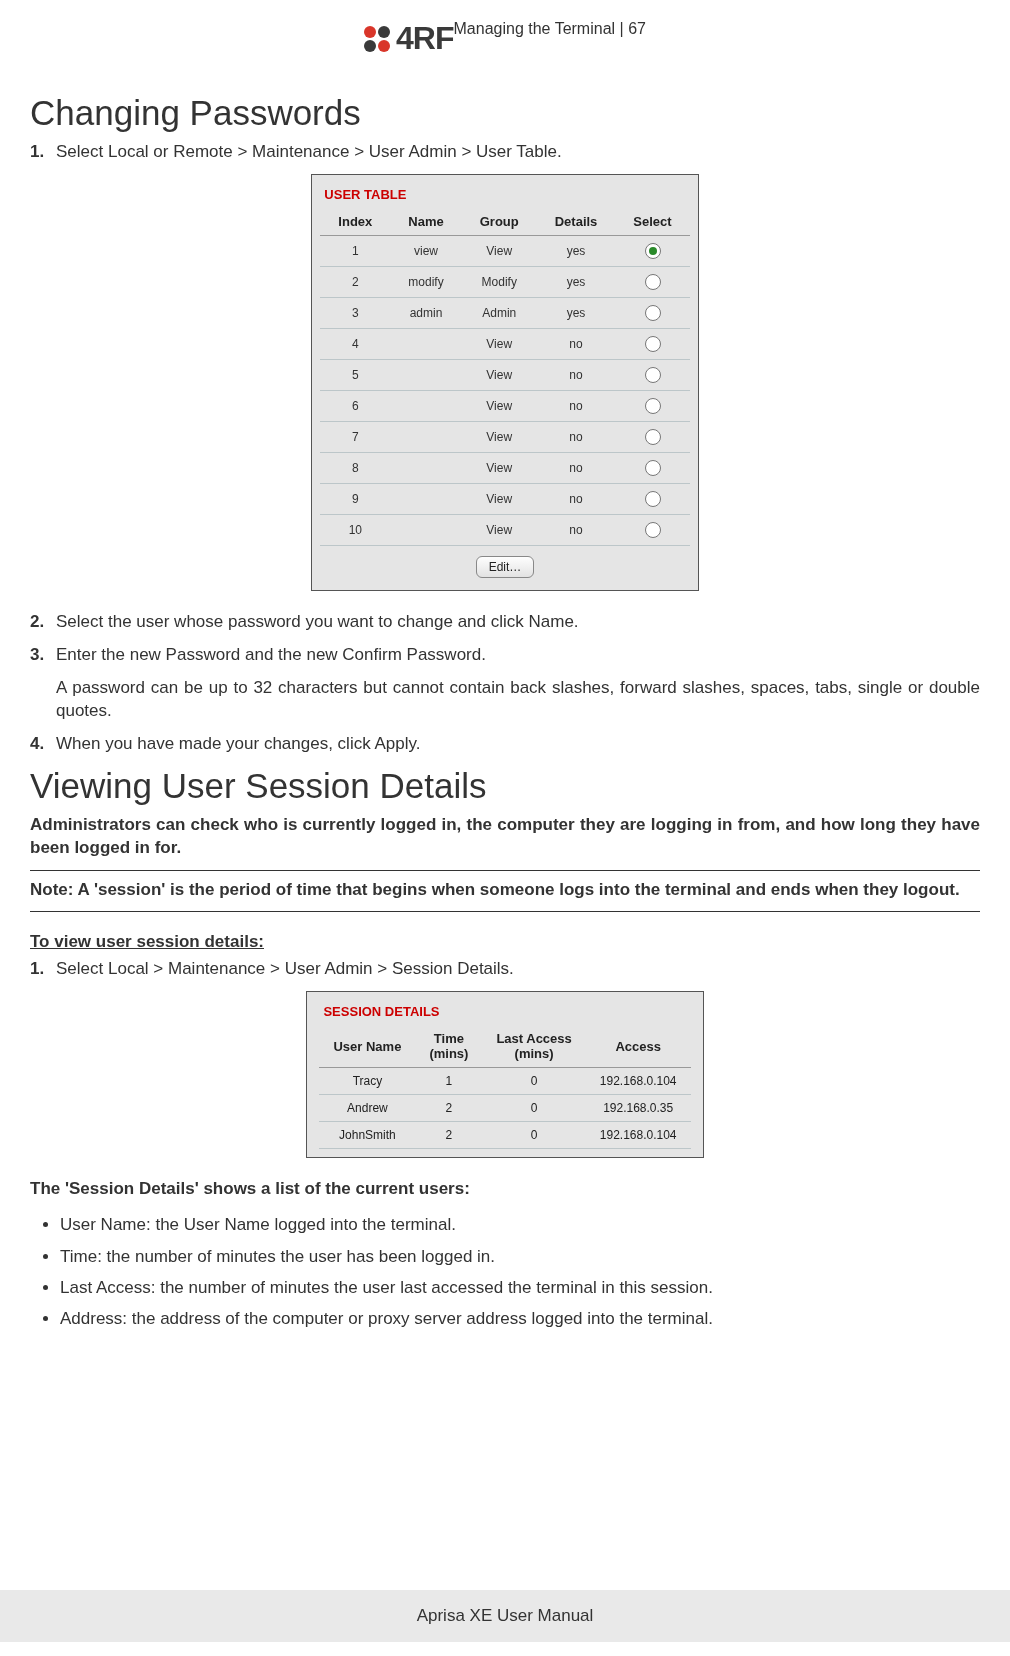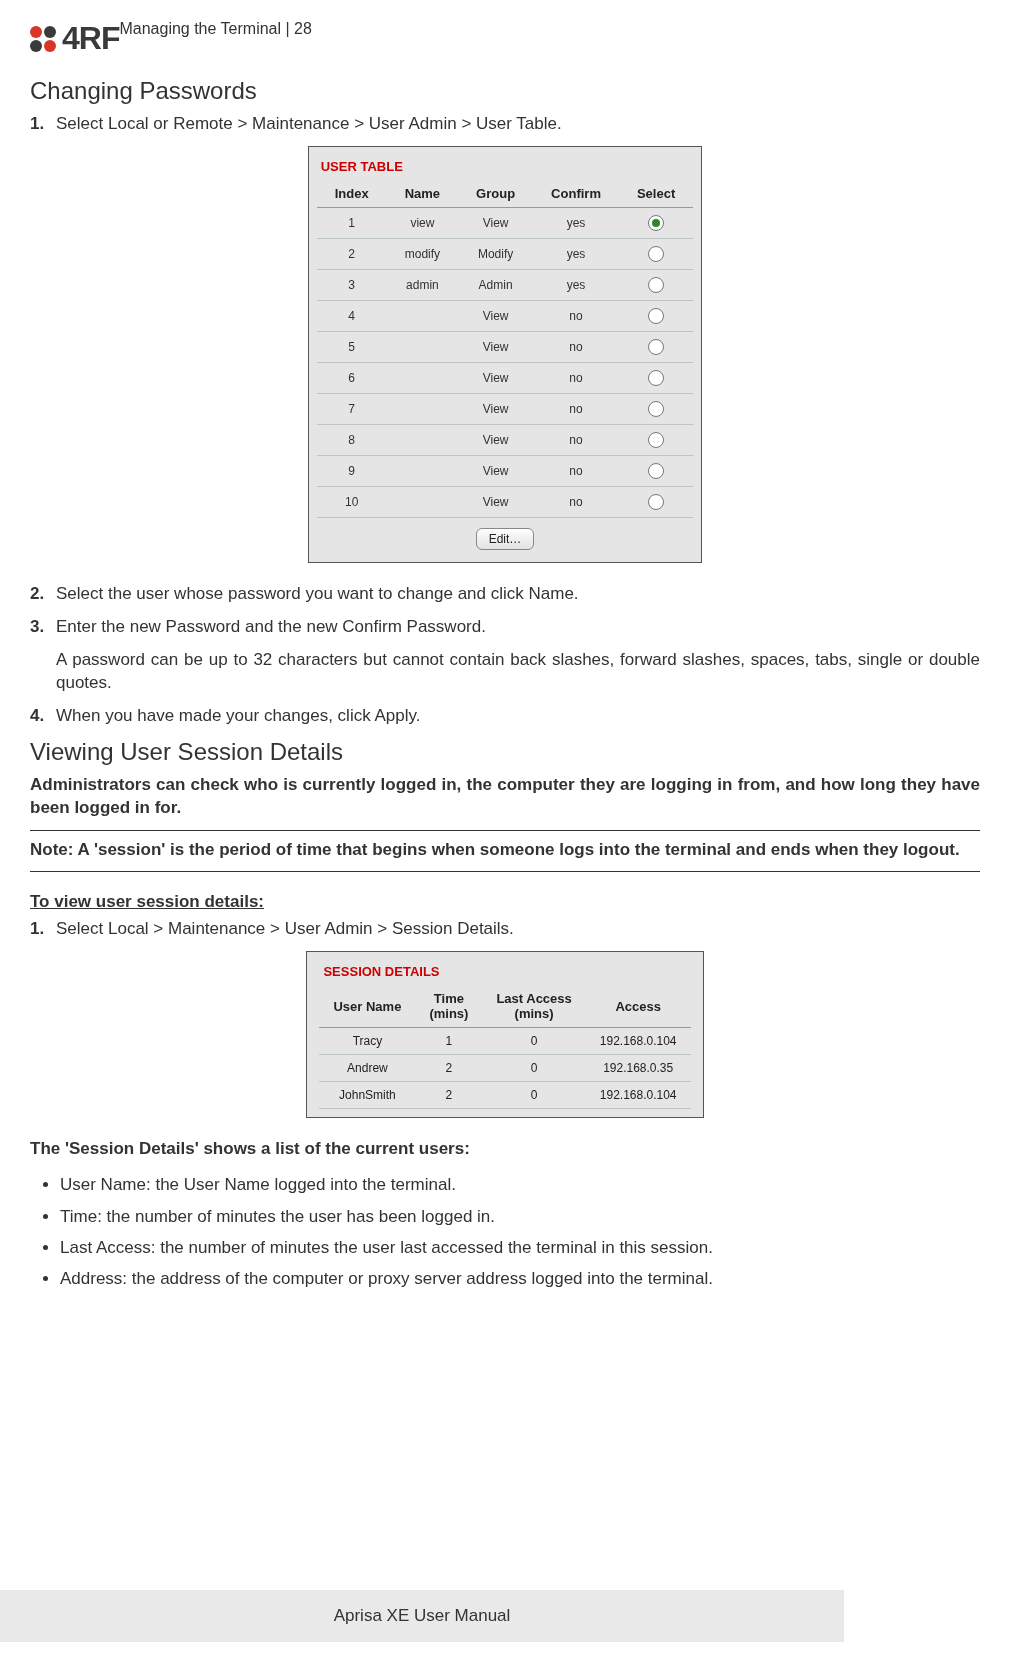--- a/index.html
+++ b/index.html
@@ -10,23 +10,23 @@
     color: #333;
     width: 1010px;
   }
   .page {
     padding: 20px 30px 0 30px;
     min-height: 1590px;
     box-sizing: border-box;
   }
   .header-row {
     display: flex;
-    justify-content: flex-start;
+    justify-content: center;
     align-items: flex-start;
-    margin-bottom: 20px;
+    margin-bottom: 36px;
   }
   .logo {
     display: flex;
     align-items: center;
     gap: 2px;
   }
   .logo-dots {
     display: grid;
     grid-template-columns: repeat(2, 12px);
     grid-template-rows: repeat(2, 12px);
@@ -39,21 +39,21 @@
   .dot3 { background:#3a3a3a; }
   .dot4 { background:#d9362a; }
   .logo-text {
     font-size: 32px;
     font-weight: bold;
     color: #3a3a3a;
     letter-spacing: -1px;
   }
   .page-ref { font-size: 16px; color:#333; }
   h1 {
-    font-size: 24px;
+    font-size: 35px;
     font-weight: normal;
     color: #333;
     margin: 10px 0 8px 0;
   }
   ol.steps {
     margin: 0;
     padding-left: 0;
     list-style: none;
   }
   ol.steps > li {
@@ -150,59 +150,59 @@
   }
   .session-table { border-collapse:collapse; }
   ul.bullets { margin:6px 0 0 30px; padding:0; }
   ul.bullets li { font-size:17px; line-height:1.6; margin-bottom:4px; }
   .footer {
     text-align:center;
     background:#e9e9e9;
     padding:16px 0;
     font-size:17px;
     color:#333;
-    width:844px;
+    width:1010px;
   }
 </style>
 </head>
 <body>
 
 <div class="page">
   <div class="header-row">
     <div class="logo">
       <div class="logo-dots">
         <span class="dot dot1"></span>
           <span class="dot dot2"></span>
         <span class="dot dot3"></span>
           <span class="dot dot4"></span>
       </div>
       <span class="logo-text">4RF</span>
     </div>
-    <div class="page-ref">Managing the Terminal  |  28</div>
+    <div class="page-ref">Managing the Terminal  |  67</div>
   </div>
 
   <h1>Changing Passwords</h1>
 
   <ol class="steps">
     <li>
       <span class="num">1.</span>
       <span class="step-body">Select Local or Remote &gt; Maintenance &gt; User Admin &gt; User Table.</span>
     </li>
   </ol>
 
   <div class="img-wrap">
     <div class="ui-box">
       <div class="ui-title">USER TABLE</div>
       <table class="user-table">
         <thead>
           <tr>
             <th>Index</th>
             <th>Name</th>
             <th>Group</th>
-            <th>Confirm</th>
+            <th>Details</th>
             <th>Select</th>
           </tr>
         </thead>
         <tbody id="user-table-body">
             <tr>
               <td>1</td>
               <td>view</td>
               <td>View</td>
               <td>yes</td>
               <td><span class="radio selected"></span></td>

